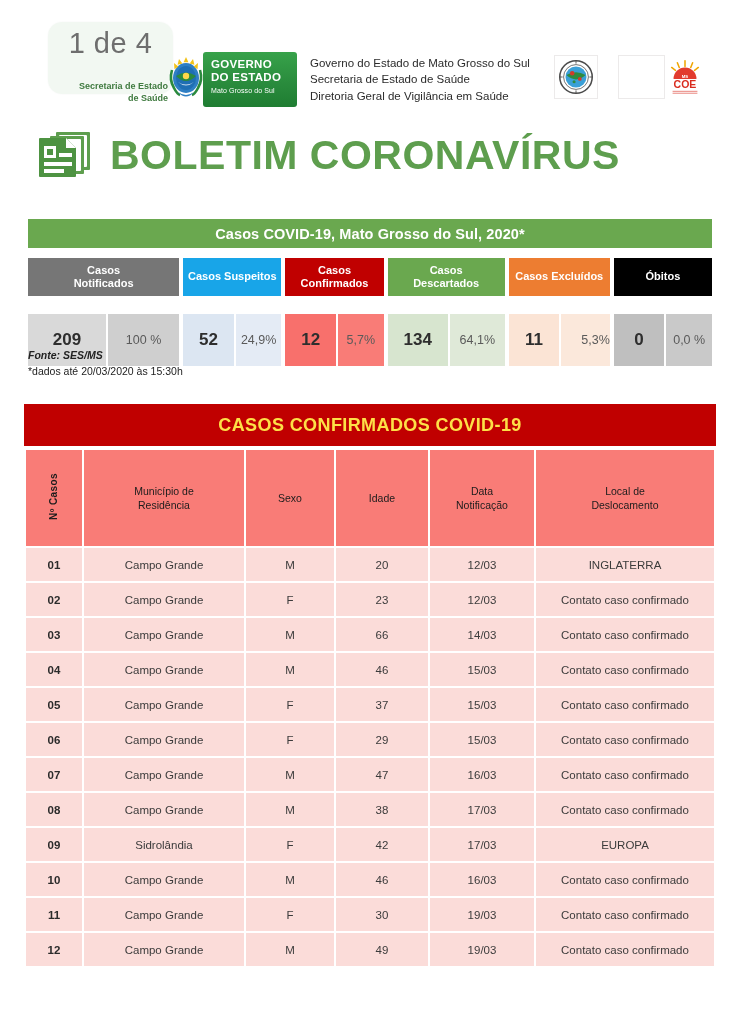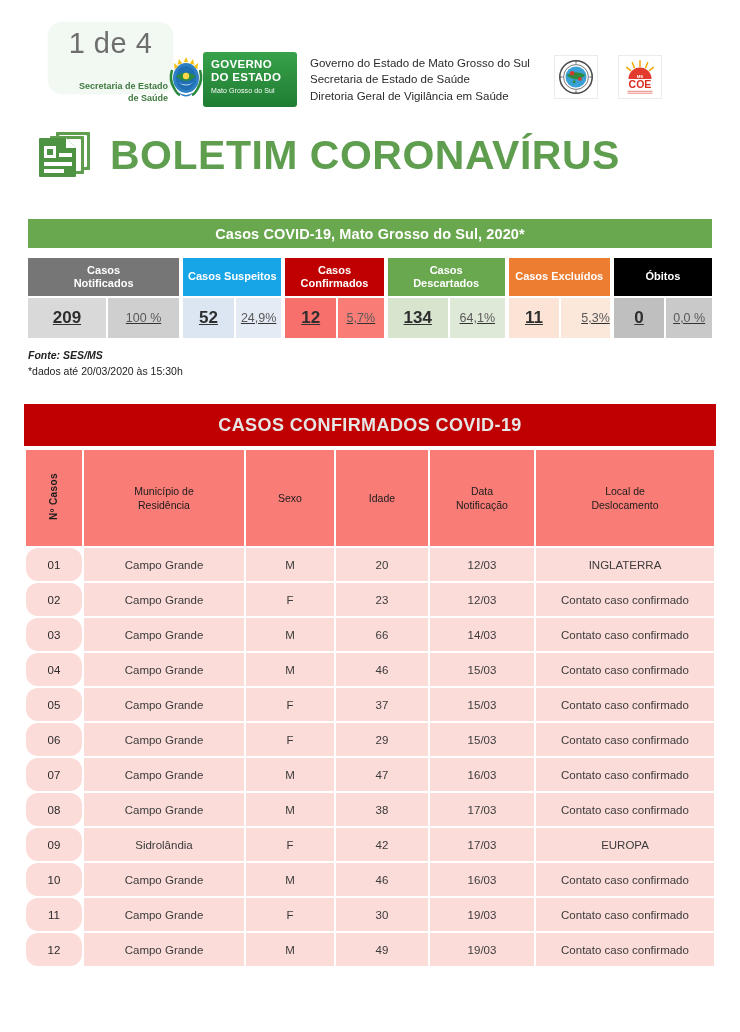--- a/index.html
+++ b/index.html
@@ -102,21 +102,21 @@
 
   .seal {
     position: absolute;
     top: 55px;
     width: 44px;
     height: 44px;
     background: #ffffff;
     box-sizing: border-box;
   }
   .seal-vigilancia { left: 554px; border: 1px solid #eceaea; }
-  .seal-coe { left: 618px; border: 1px solid #eceaea; }
+  .seal-coe { left: 618px; border: 1px solid #eceaea; padding-left: 45px; }
 
   
   .main-title-row {
     position: absolute;
     left: 0;
     top: 124px;
     width: 740px;
     height: 62px;
     display: flex;
     align-items: center;
@@ -166,21 +166,21 @@
     align-items: center;
     justify-content: center;
     text-align: center;
     color: #ffffff;
     font-size: 11px;
     font-weight: bold;
     line-height: 1.2;
     box-sizing: border-box;
     padding: 0 3px;
   }
-  .stat-vals { display: flex; height: 40px; margin-top: 2px; text-decoration: underline; }
+  .stat-vals { display: flex; height: 52px; margin-top: 18px; }
   .stat-cell {
     display: flex;
     align-items: center;
     justify-content: center;
     box-sizing: border-box;
   }
   .stat-cell.num { font-size: 17px; font-weight: bold; color: #2e2e2e; }
   .stat-cell.pct { font-size: 12.5px; color: #5a5a5a; }
   .stat-sep { width: 2px; }
 
@@ -197,21 +197,21 @@
   
   .cases-wrap {
     position: absolute;
     left: 24px;
     top: 404px;
     width: 692px;
   }
   .cases-banner {
     height: 42px;
     background: #c00000;
-    color: #e5e5e5;
+    color: #fde047;
     display: flex;
     align-items: center;
     justify-content: center;
     font-size: 18px;
     font-weight: bold;
     letter-spacing: 0.4px;
   }
   table.cases {
     width: 100%;
     border-collapse: separate;
@@ -245,21 +245,21 @@
   }
   table.cases td {
     background: #fbdcd9;
     height: 33px;
     font-size: 11.5px;
     color: #3b3b3b;
     text-align: center;
     vertical-align: middle;
     padding: 0 3px;
   }
-  table.cases td.idx { font-weight: normal; color: #2b2b2b; border-radius: 12px; }
+  table.cases td.idx { font-weight: bold; color: #2b2b2b; }
 
   .col-num   { width: 56px; }
   .col-mun   { width: 160px; }
   .col-sexo  { width: 88px; }
   .col-idade { width: 92px; }
   .col-data  { width: 104px; }
   .col-local { width: auto; }
 </style>
 </head>
 <body>

